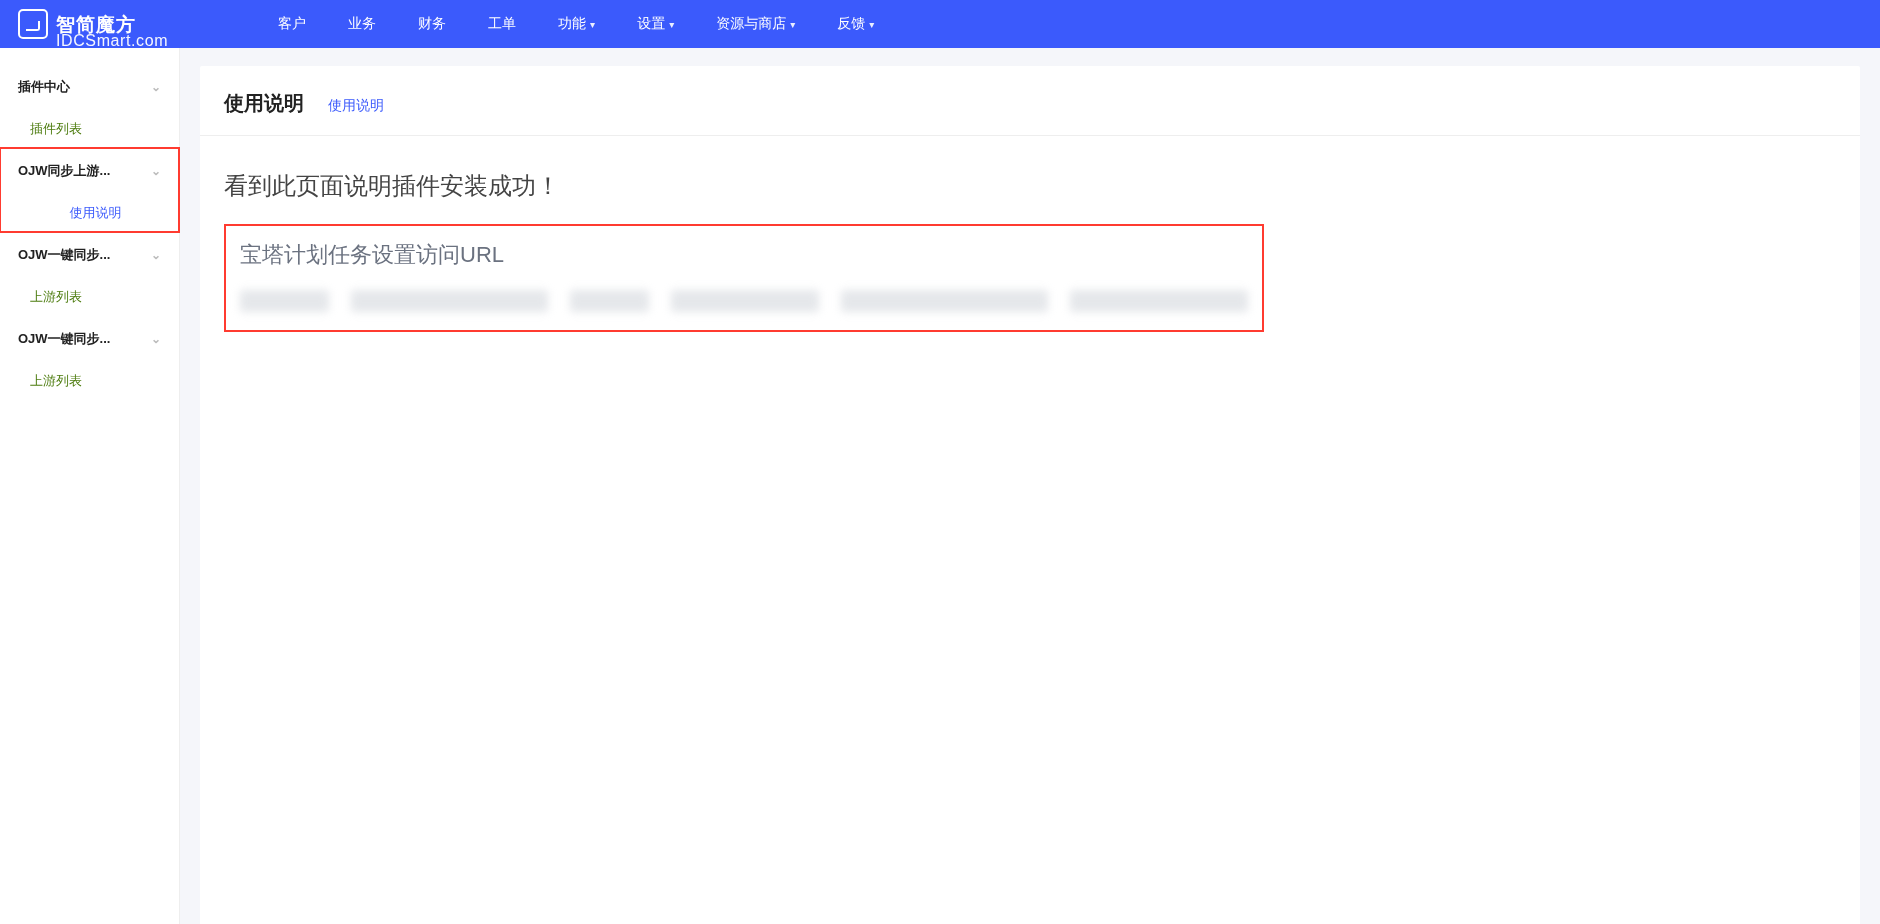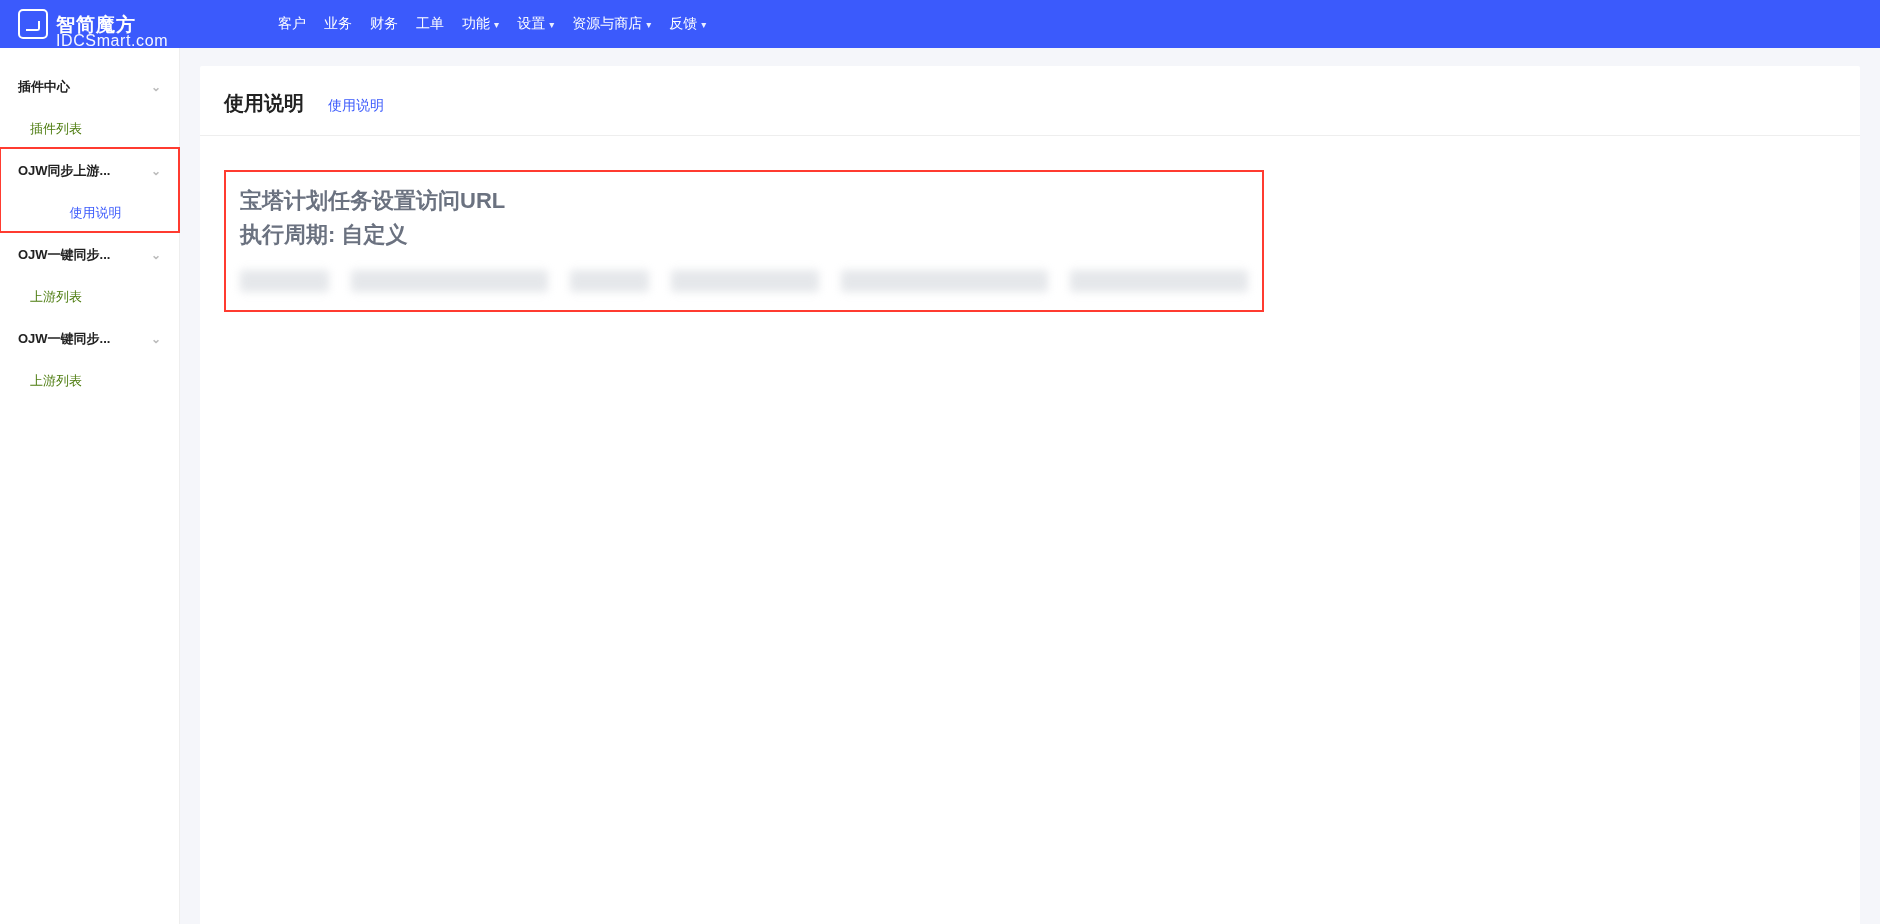--- a/index.html
+++ b/index.html
@@ -57,21 +57,21 @@
   .logo-text-en {
     font-size: 16px;
     letter-spacing: 0.6px;
     margin-top: -2px;
     opacity: 0.95;
   }
   .logo-text { display: flex; flex-direction: column; line-height: 1.05; }
   .topnav {
     display: flex;
     align-items: center;
-    gap: 18px;
+    gap: 42px;
     font-size: 14px;
   }
   .topnav-item {
     display: flex;
     align-items: center;
     gap: 4px;
     cursor: pointer;
     white-space: nowrap;
   }
   .chev { font-size: 10px; opacity: 0.9; }
@@ -153,21 +153,20 @@
   .success-text {
     font-size: 24px;
     color: #444;
     margin-bottom: 22px;
   }
   .info-box {
     border: 2px solid #ff3b30;
     padding: 12px 14px 58px 14px;
     width: 1040px;
     position: relative;
-    font-weight: bold;
   }
   .info-line {
     font-size: 22px;
     color: #6b7280;
     line-height: 1.55;
   }
   .blur-bar {
     position: absolute;
     left: 14px;
     bottom: 14px;
@@ -265,24 +264,24 @@
   </div>
 
   <div class="main">
     <div class="card">
       <div class="page-hd">
         <span class="page-title">使用说明</span>
         <span class="tab-link">使用说明</span>
       </div>
       <div class="hr-line"></div>
 
+      <div class="success-text">看到此页面说明插件安装成功！</div>
 
       <div class="info-box">
         <div class="info-line">宝塔计划任务设置访问URL</div>
-        <div class="info-line">执行周期: 自定义</div>
         <div class="blur-bar">
           <div class="blur-seg" style="width:90px"></div>
           <div class="blur-seg" style="width:200px"></div>
           <div class="blur-seg" style="width:80px"></div>
           <div class="blur-seg" style="width:150px"></div>
           <div class="blur-seg" style="width:210px"></div>
           <div class="blur-seg" style="width:180px"></div>
         </div>
       </div>
     </div>

